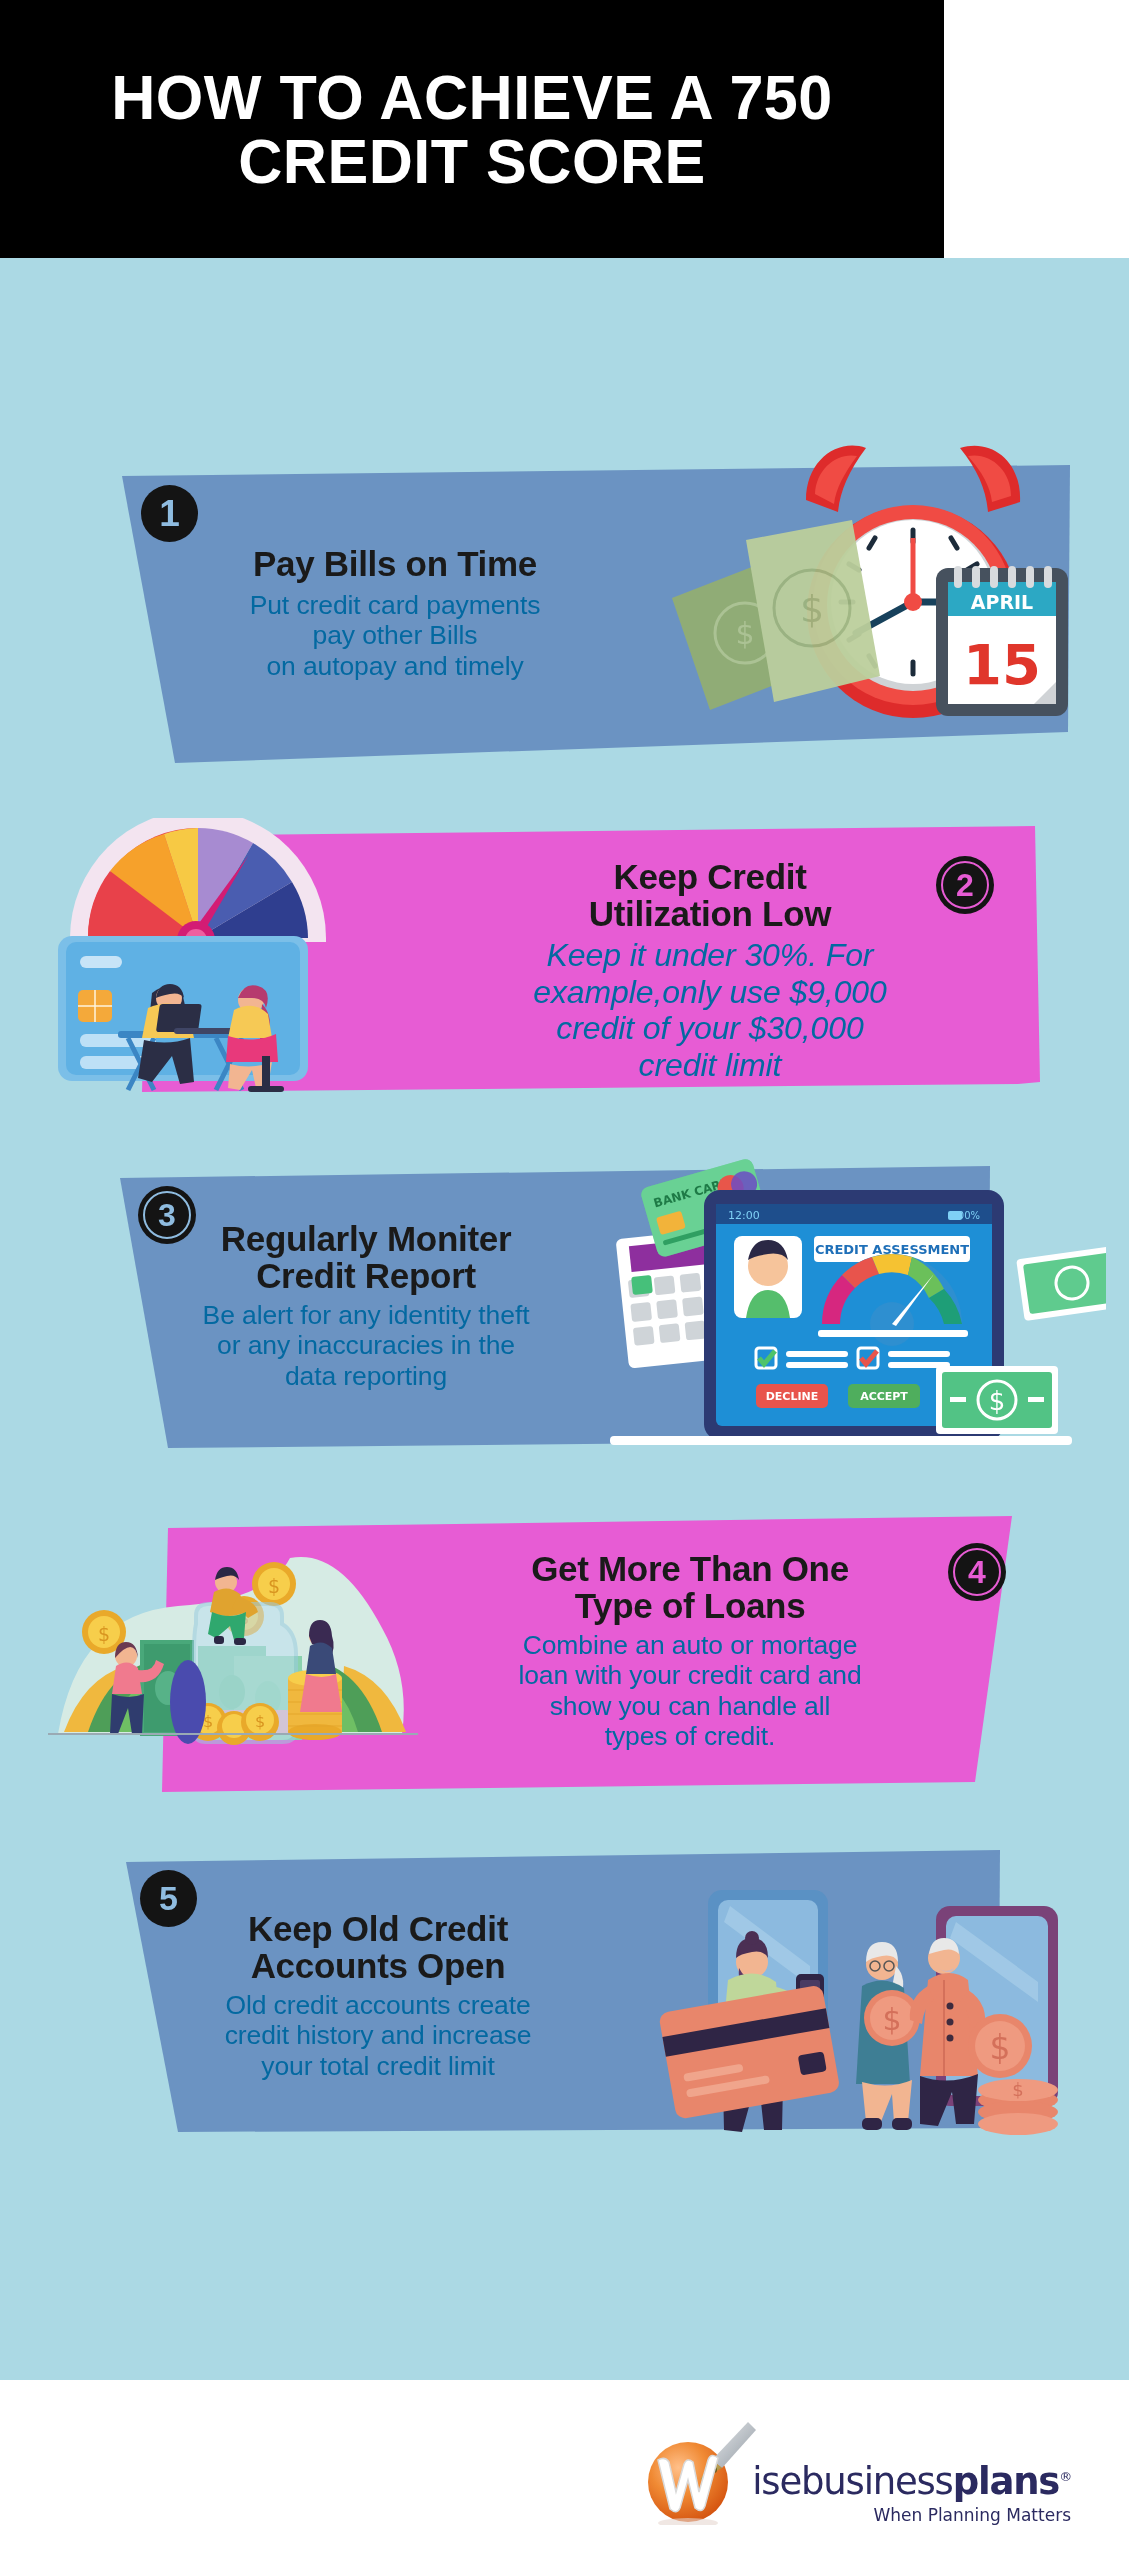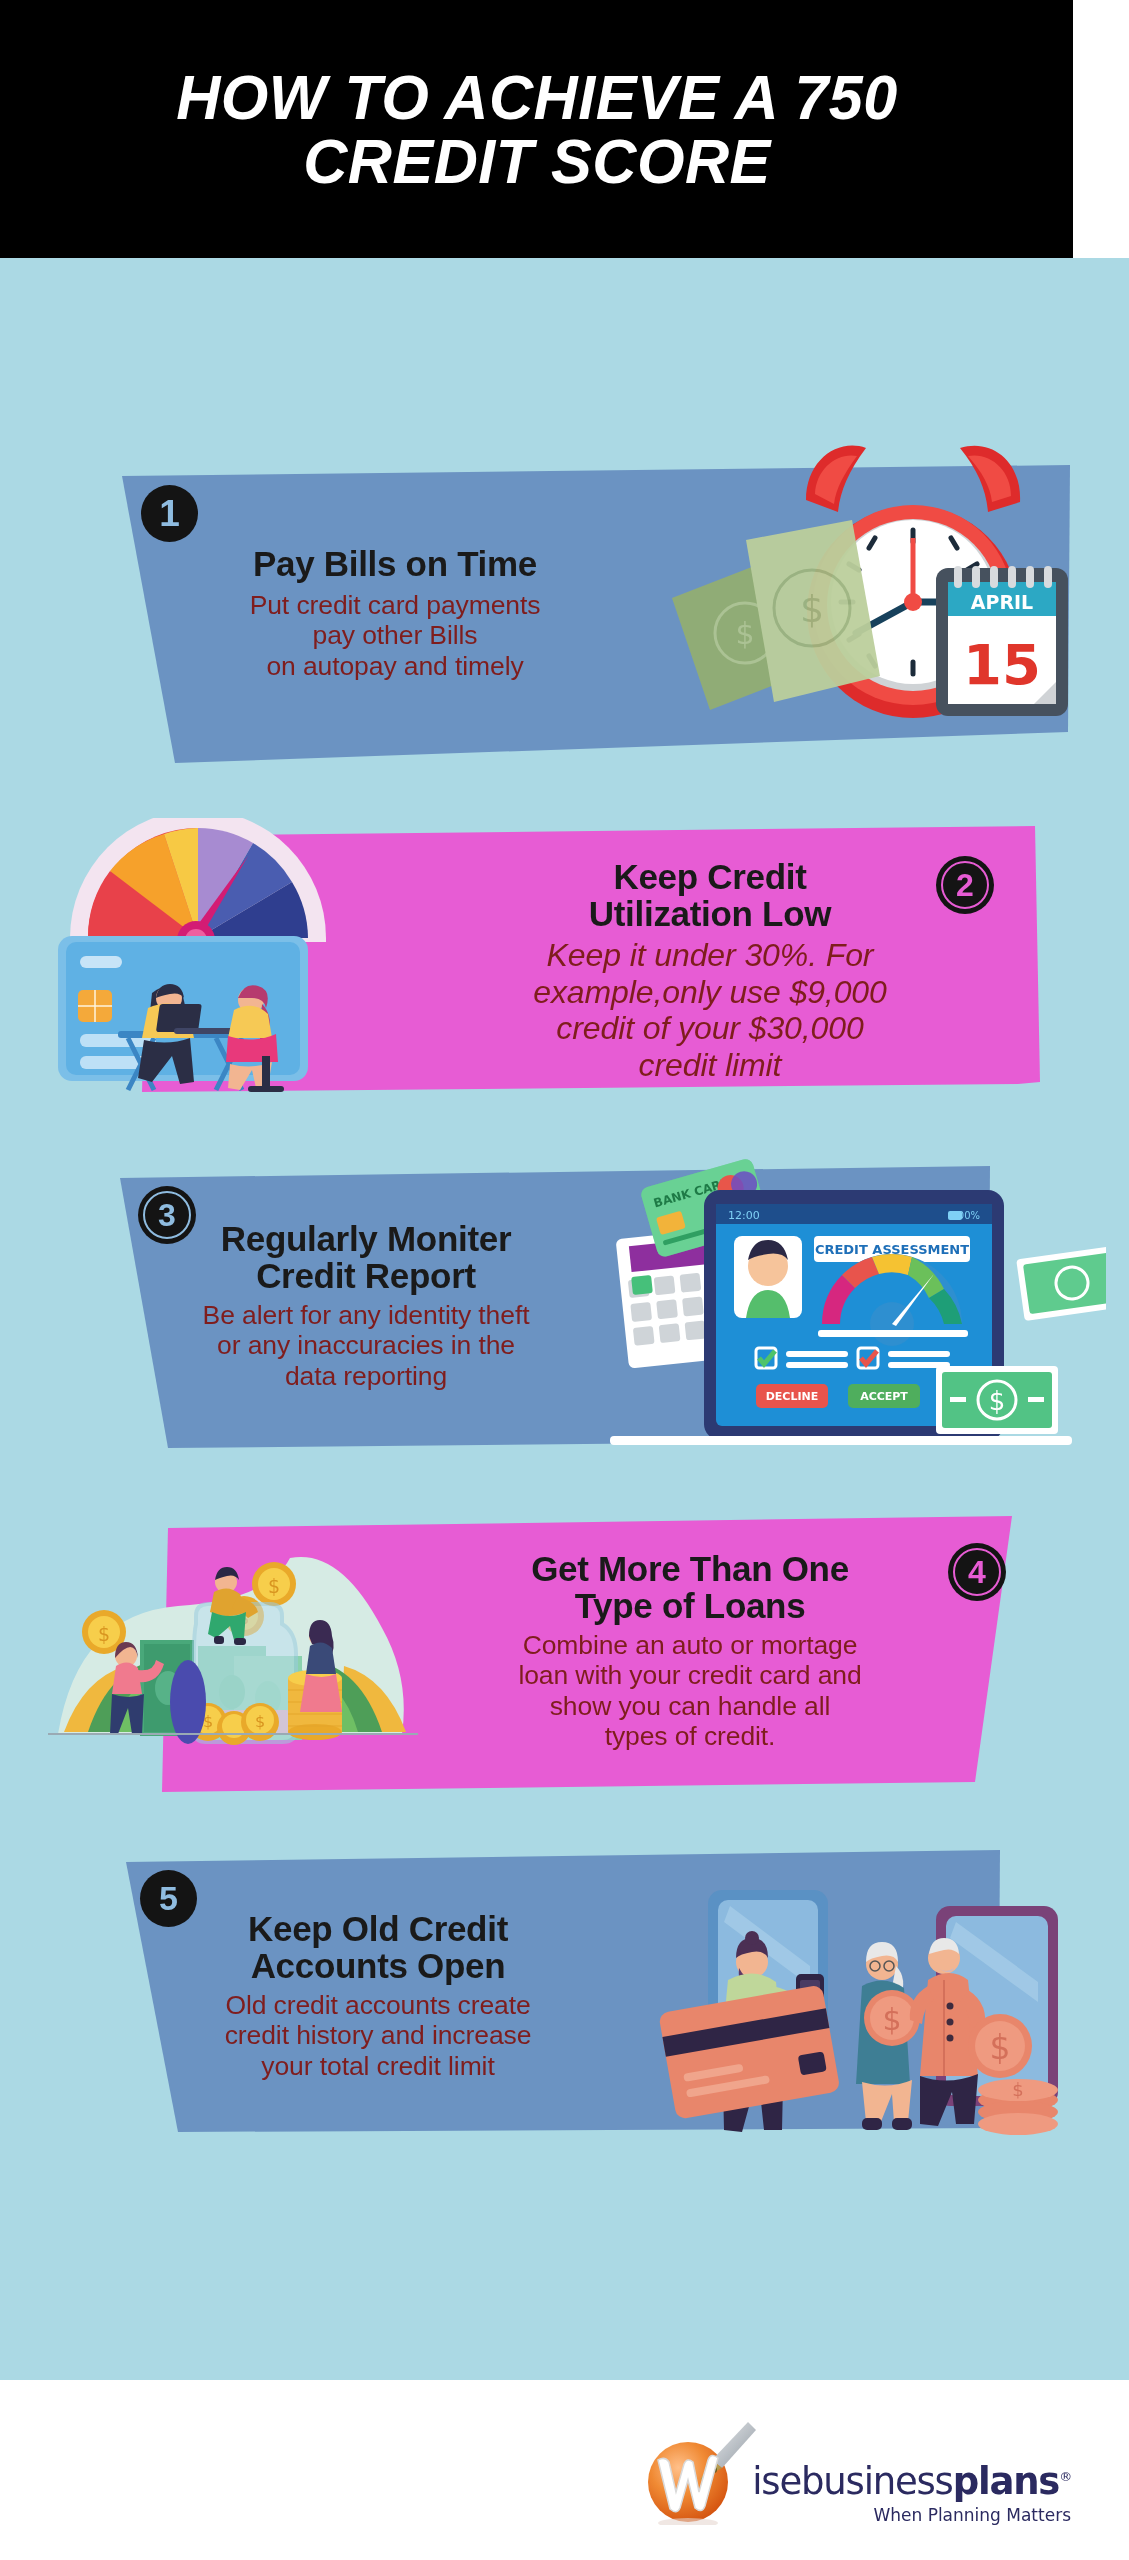--- a/index.html
+++ b/index.html
@@ -6,23 +6,23 @@
   html, body {
     width:1129px; height:2560px;
     background:#ffffff;
     font-family:"Liberation Sans", sans-serif;
     overflow:hidden;
   }
   #page { position:relative; width:1129px; height:2560px; background:#ffffff; }
 
   
   .header {
-    position:absolute; left:0; top:0; width:1073px; height:258px;
+    position:absolute; left:0; top:0; width:944px; height:258px;
     background:#000000;
-    display:flex; align-items:center; justify-content:center;font-style:italic;
+    display:flex; align-items:center; justify-content:center;
   }
   .header h1 {
     color:#ffffff;
     font-family:"Liberation Sans", sans-serif;
     font-weight:bold;
     font-size:63px;
     line-height:1.02;
     letter-spacing:0.5px;
     text-align:center;
     transform:scaleX(0.97);
@@ -37,21 +37,21 @@
   
   .step { position:absolute; }
   .banner { position:absolute; top:0; left:0; width:100%; height:100%; }
 
   .step-content { position:absolute; z-index:4; }
   .step-title {
     font-weight:bold; color:#1a1a1a; line-height:1.06;
     letter-spacing:-0.3px;
   }
   .step-desc {
-    color:#7f1d1d; line-height:1.14; letter-spacing:-0.1px;
+    color:#0369a1; line-height:1.14; letter-spacing:-0.1px;
   }
 
   .numbadge {
     position:absolute; z-index:6;
     border-radius:50%;
     background:#141414;
     display:flex; align-items:center; justify-content:center;
     font-weight:bold;
   }
   .numbadge.blue  { color:#8FBCE0; }

